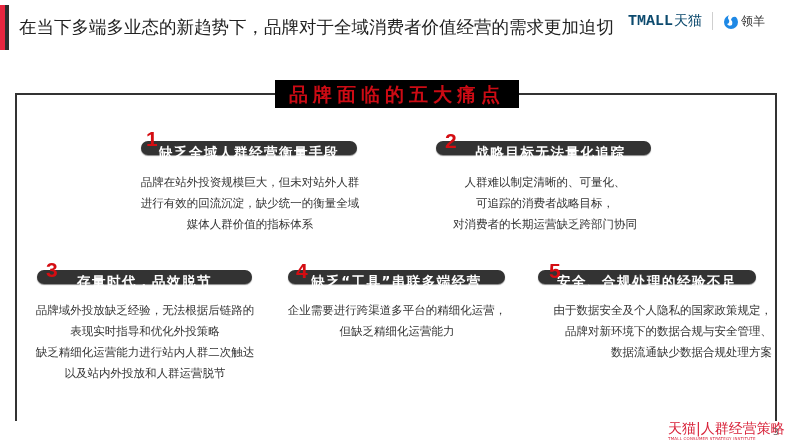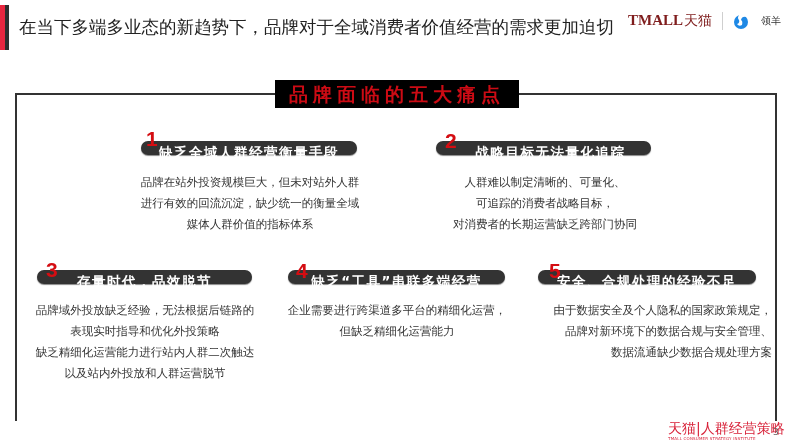--- a/index.html
+++ b/index.html
@@ -8,25 +8,25 @@
       background:#ffffff;
       font-family:"DejaVu Sans", "Liberation Sans", sans-serif;
     }
     .accent-red { position:absolute; left:0; top:5px; width:5px; height:45px; background:#e8263f; }
     .accent-dark { position:absolute; left:5px; top:5px; width:4px; height:45px; background:#2e2e2e; }
     .header-title {
       position:absolute; left:19px; top:15px;
       font-size:17.5px; color:#222; letter-spacing:0px; white-space:nowrap;
     }
     .logo-group { position:absolute; left:628px; top:10px; height:22px; display:flex; align-items:center; }
-    .tmall-logo { color:#7f1d1d; font-family:Liberation Serif, serif; font-size:15px; font-weight:bold; letter-spacing:0px; white-space:nowrap; }
+    .tmall-logo { color:#0c4a6e; font-family:Liberation Mono, monospace; font-size:15px; font-weight:bold; letter-spacing:0px; white-space:nowrap; }
     .tmall-logo .cn { font-weight:normal; font-size:14px; margin-left:1px; }
     .logo-divider { width:1px; height:18px; background:#cfcfcf; margin:0 10px; }
     .lingyang-icon { width:16px; height:18px; }
-    .lingyang-text { font-size:10px; color:#333; margin-left:12px; white-space:nowrap; }
+    .lingyang-text { font-size:12px; color:#333; margin-left:2px; white-space:nowrap; }
 
     .frame {
       position:absolute; left:15px; top:93px; width:762px; height:328px;
       border-left:2px solid #333; border-right:2px solid #333; border-top:2px solid #333;
       box-sizing:border-box;
     }
     .section-title {
       position:absolute; left:275px; top:80px; width:244px; height:28px;
       background:#000000; text-align:center;
       color:#cc0b14; font-size:19px; font-weight:bold; letter-spacing:5px; line-height:28px;

